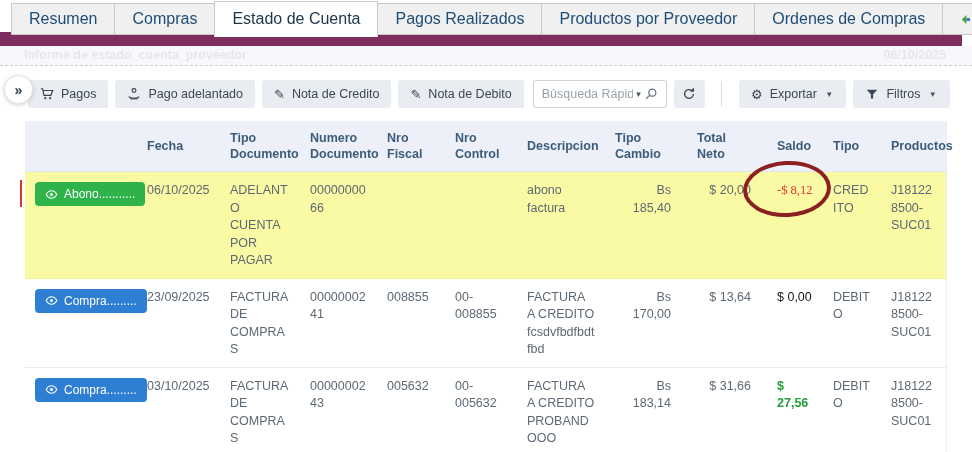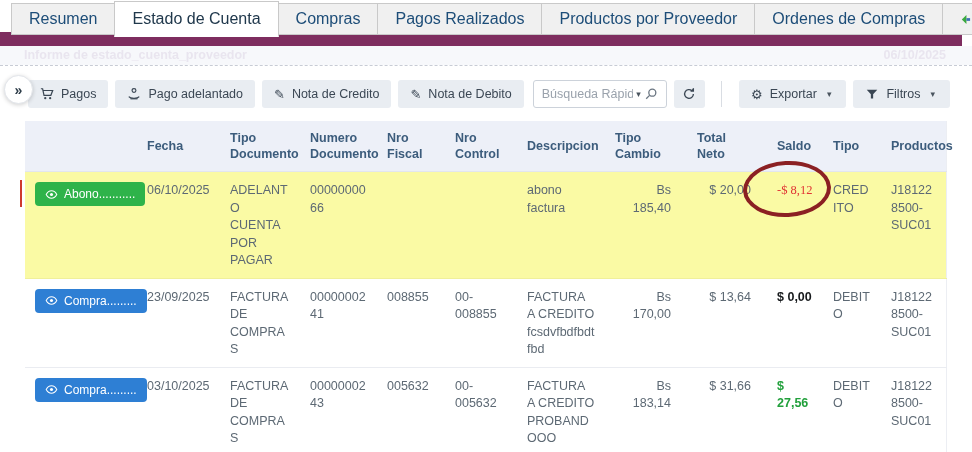--- a/index.html
+++ b/index.html
@@ -65,46 +65,46 @@
     cursor:pointer;
   }
   tbody td{
     font-size:12.5px;color:#5d6974;padding:10px 10px 8px;vertical-align:top;
     border-bottom:1px solid #eaecf1;line-height:1.4;height:38px;word-wrap:break-word;
   }
   tr.hl td{background:#fafaa4;border-bottom-color:#f0f09a;}
   .num{text-align:right;padding-right:16px;}
   .c-saldo.s-negative{color:#e03535;}
   .c-saldo.s-positive{color:#22a03c;font-weight:bold;}
-  .c-saldo.s-zero{color:#16191c;font-weight:bold;}
+  .c-saldo.s-zero{color:#16191c;font-weight:normal;}
   .btn-action{
     display:inline-flex;align-items:center;gap:6px;border:none;border-radius:4px;color:#fff;
     font-size:12px;padding:5px 10px;font-family:inherit;white-space:nowrap;cursor:pointer;
   }
   .btn-action.success{background:#2eb34a;}
   .btn-action.primary{background:#2e7fd4;}
   
   .ellipse{
     position:absolute;left:-24px;top:-11px;width:80px;height:48px;
     border:4px solid #8b2023;border-radius:50%;transform:rotate(-3deg);pointer-events:none;z-index:4;
   }
   .red-tick{position:absolute;left:20px;top:114px;width:2px;height:27px;background:#cf3a2e;z-index:4;}
 </style>
 </head>
 <body>
 
 <div class="tabbar">
   <div class="tab">
       <span>Resumen</span>
     </div>
+  <div class="tab">
+      <span>Compras</span>
+    </div>
   <div class="tab active">
       <span>Estado de Cuenta</span>
-    </div>
-  <div class="tab">
-      <span>Compras</span>
     </div>
   <div class="tab">
       <span>Pagos Realizados</span>
     </div>
   <div class="tab">
       <span>Productos por Proveedor</span>
     </div>
   <div class="tab">
       <span>Ordenes de Compras</span>
     </div>

